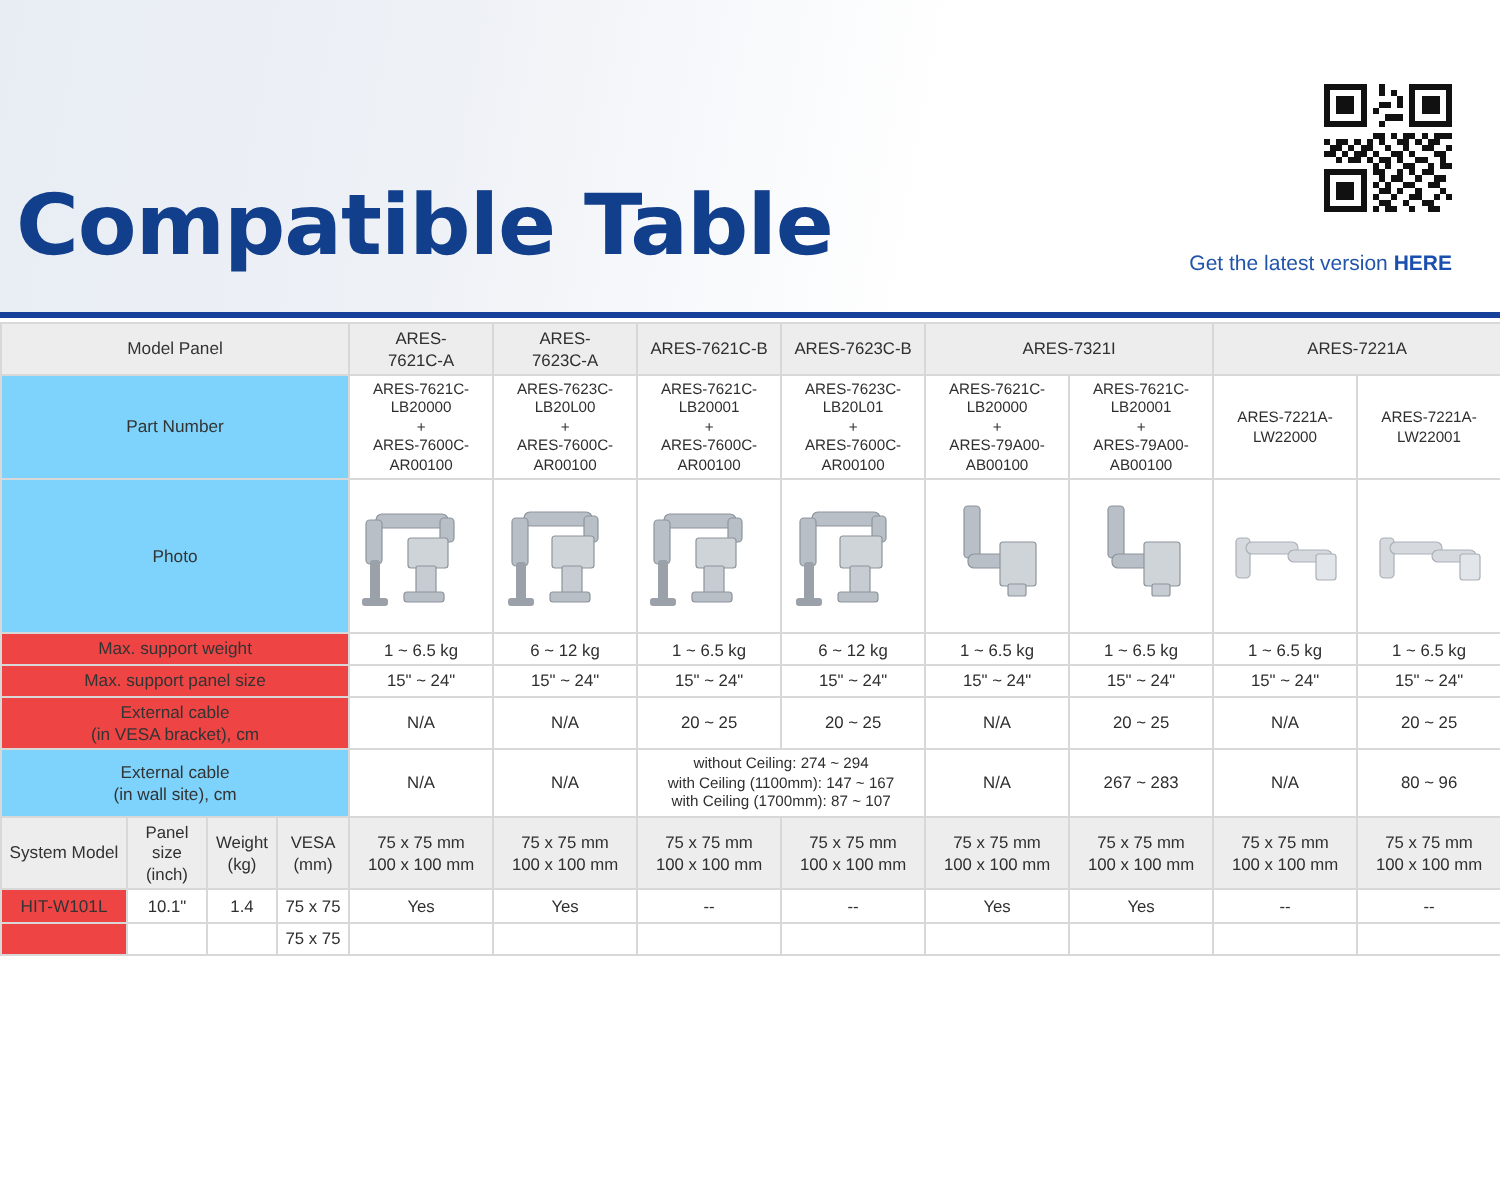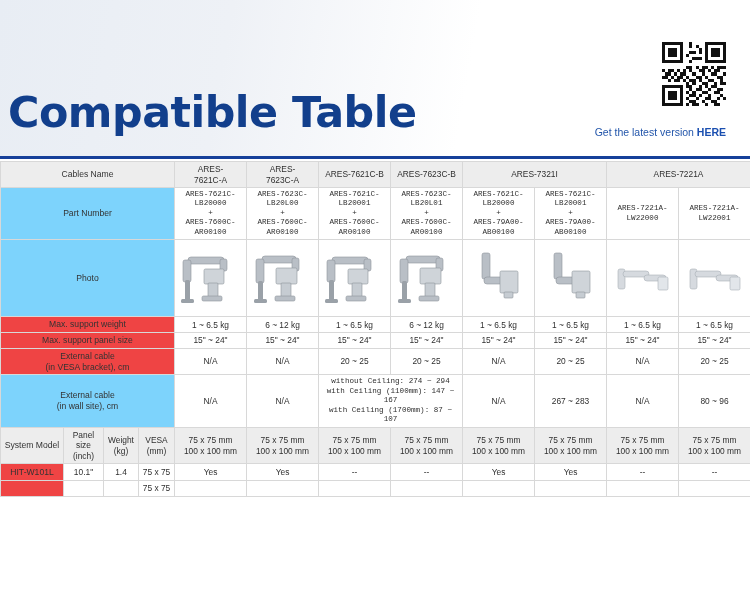--- a/index.html
+++ b/index.html
@@ -48,21 +48,21 @@
     padding:2px 1px;line-height:1.25;
   }
   td.lbl{
     text-align:left;padding-left:6px;
     background:#7dd3fc;font-size:8.6px;color:#333;
   }
   td.lbl-white{background:#ef4444;}
   .rowhdr td{background:#ededed;font-weight:normal;}
   .hdr-name{background:#ededed !important;}
 
-  .tiny{font-size:7.6px;line-height:1.3;font-family:Liberation Mono, monospace;}
+  .tiny{font-size:7.6px;line-height:1.3;}
 
   
   .photorow td{height:72px;padding:0;}
   .photo-cell{position:relative;}
   .arm{display:block;margin:0 auto;}
 
   
   .cutoff{height:10px;}
   .cutoff td{border-bottom:none;padding:0;}
 </style>
@@ -188,21 +188,21 @@
         <col style="width:72px">
         <col style="width:72px">
       <col style="width:72px">
         <col style="width:72px">
         <col style="width:72px">
         <col style="width:72px">
     </colgroup>
 
     <tbody>
         <tr class="rowhdr">
-      <td colspan="4" class="lbl hdr-name">Cables Name</td>
+      <td colspan="4" class="lbl hdr-name">Model Panel</td>
       <td>
         <div>ARES-</div>
         <div>7621C-A</div>
       </td>
       <td>
         <div>ARES-</div>
         <div>7623C-A</div>
       </td>
       <td>ARES-7621C-B</td>
       <td>ARES-7623C-B</td>

